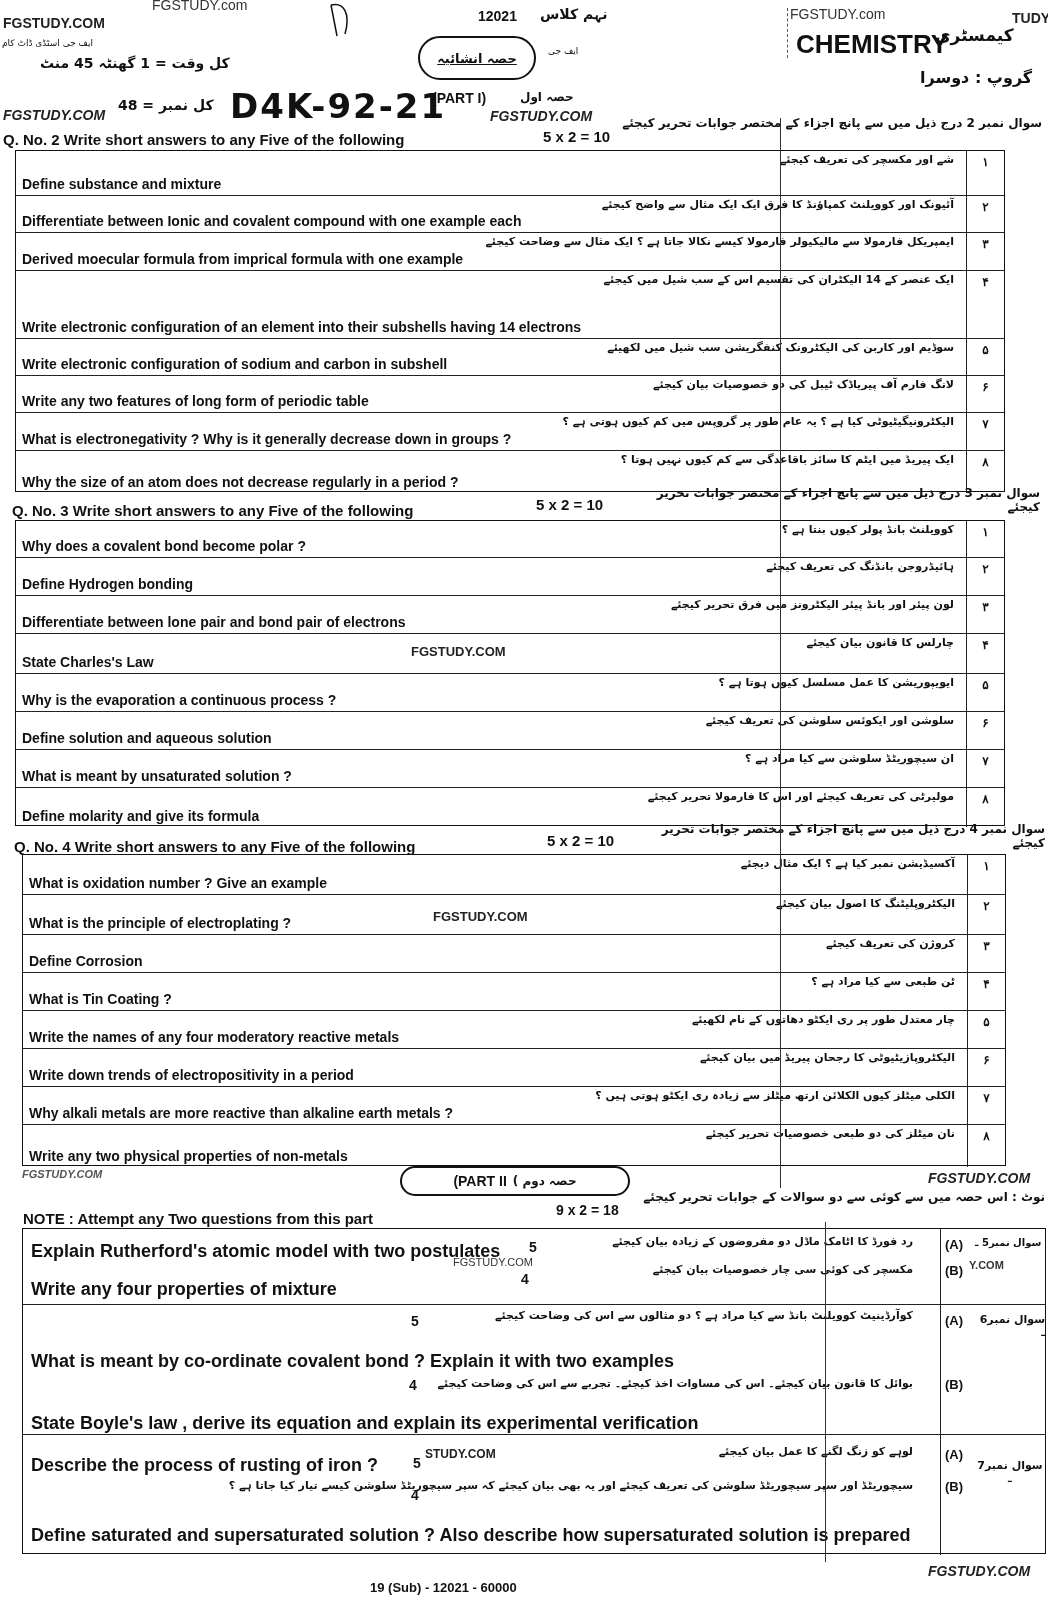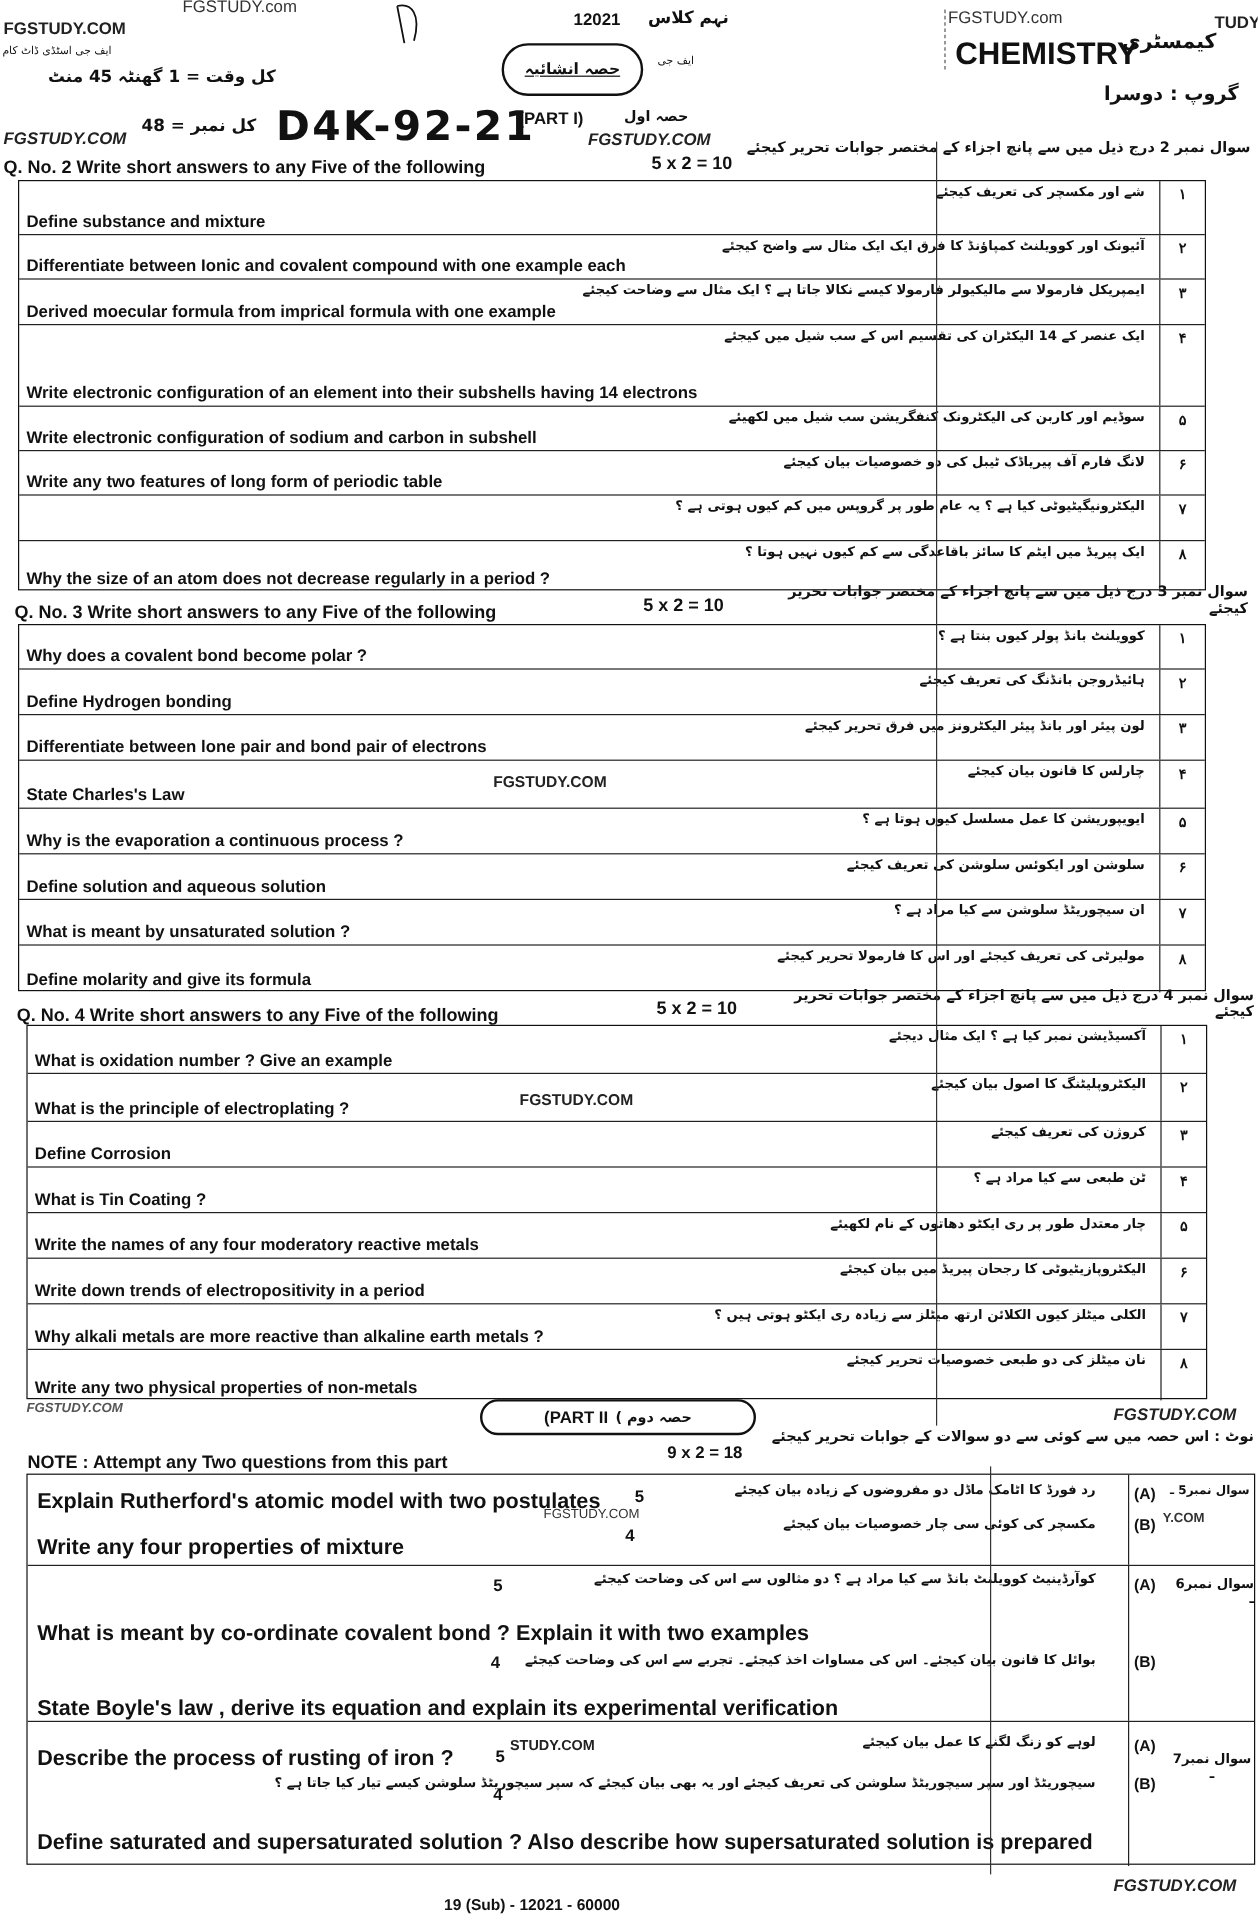--- a/index.html
+++ b/index.html
@@ -83,20 +83,21 @@
     <span class="en">Write electronic configuration of sodium and carbon in subshell</span>
     <span class="ur" style="right:50px;">سوڈیم اور کاربن کی الیکٹرونک کنفگریشن سب شیل میں لکھیئے</span>
     <span class="num" style="right:0;width:38px;">۵</span>
   </div>
   <div class="row" style="top:225px;height:37px;">
     <span class="en">Write any two features of long form of periodic table</span>
     <span class="ur" style="right:50px;">لانگ فارم آف پیریاڈک ٹیبل کی دو خصوصیات بیان کیجئے</span>
     <span class="num" style="right:0;width:38px;">۶</span>
   </div>
   <div class="row" style="top:262px;height:38px;">
+    <span class="en">What is electronegativity ? Why  is it generally decrease down in groups  ?</span>
     <span class="ur" style="right:50px;">الیکٹرونیگیٹیوٹی کیا ہے ؟ یہ عام طور پر گروپس میں کم کیوں ہوتی ہے ؟</span>
     <span class="num" style="right:0;width:38px;">۷</span>
   </div>
   <div class="row" style="top:300px;height:42px;">
     <span class="en">Why the size of an atom does not decrease regularly in a period ?</span>
     <span class="ur" style="right:50px;">ایک پیریڈ میں ایٹم کا سائز باقاعدگی سے کم کیوں نہیں ہوتا ؟</span>
     <span class="num" style="right:0;width:38px;">۸</span>
   </div>
 </div>
 

